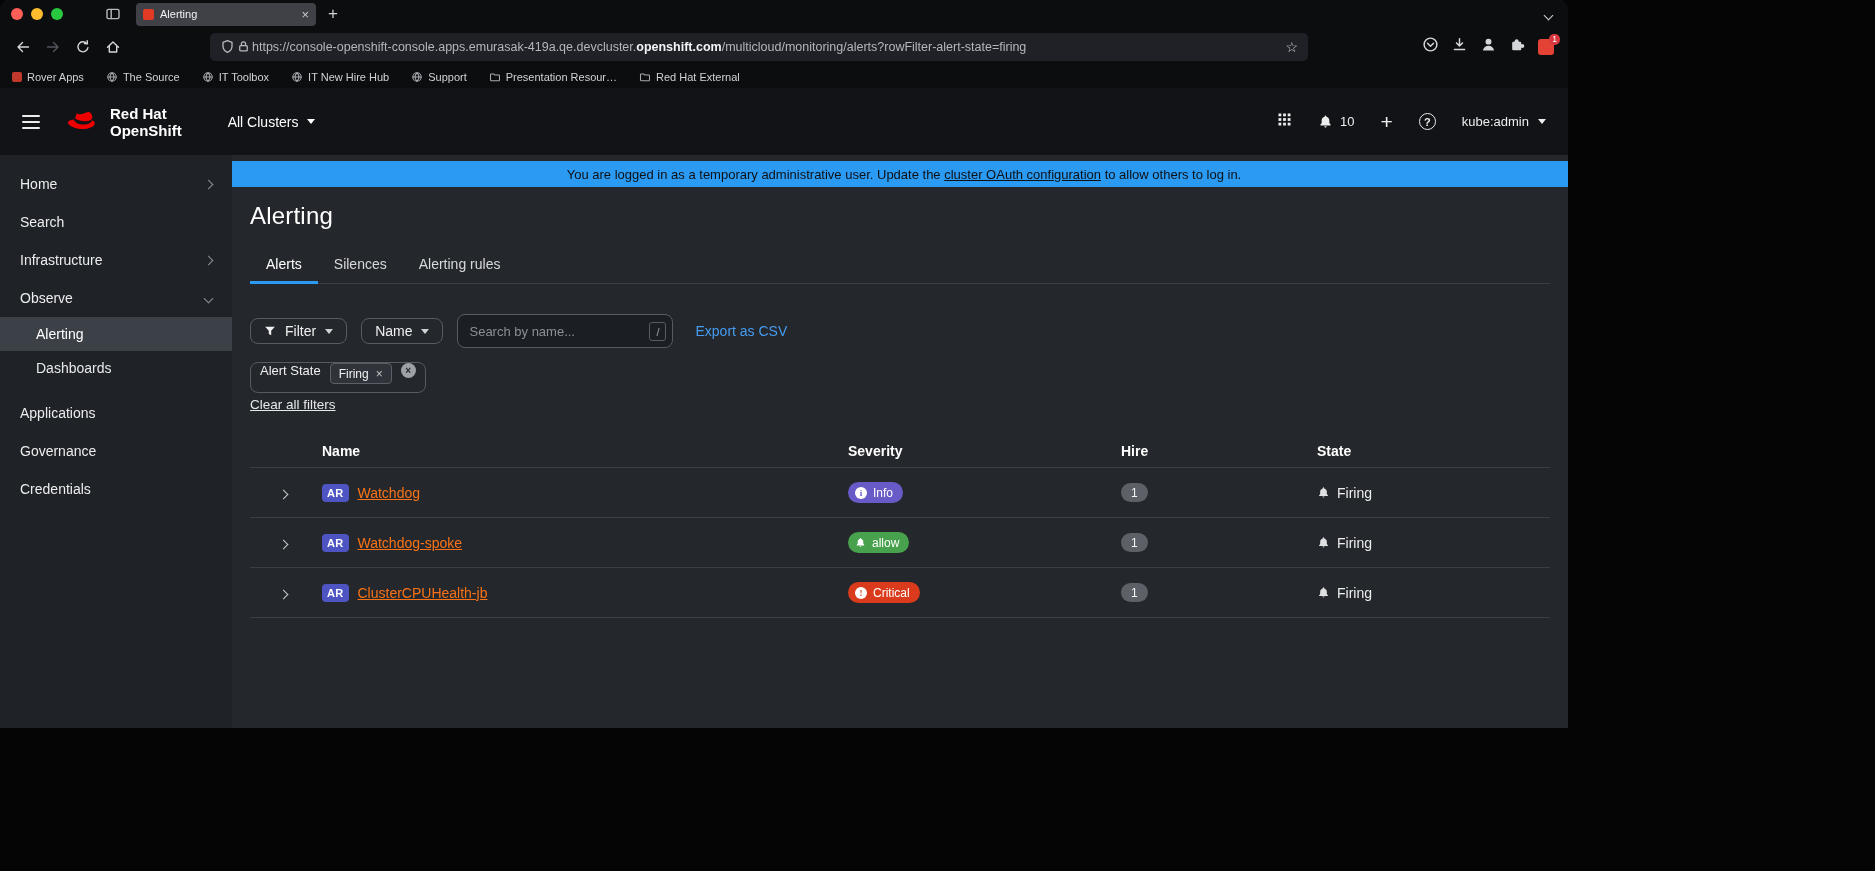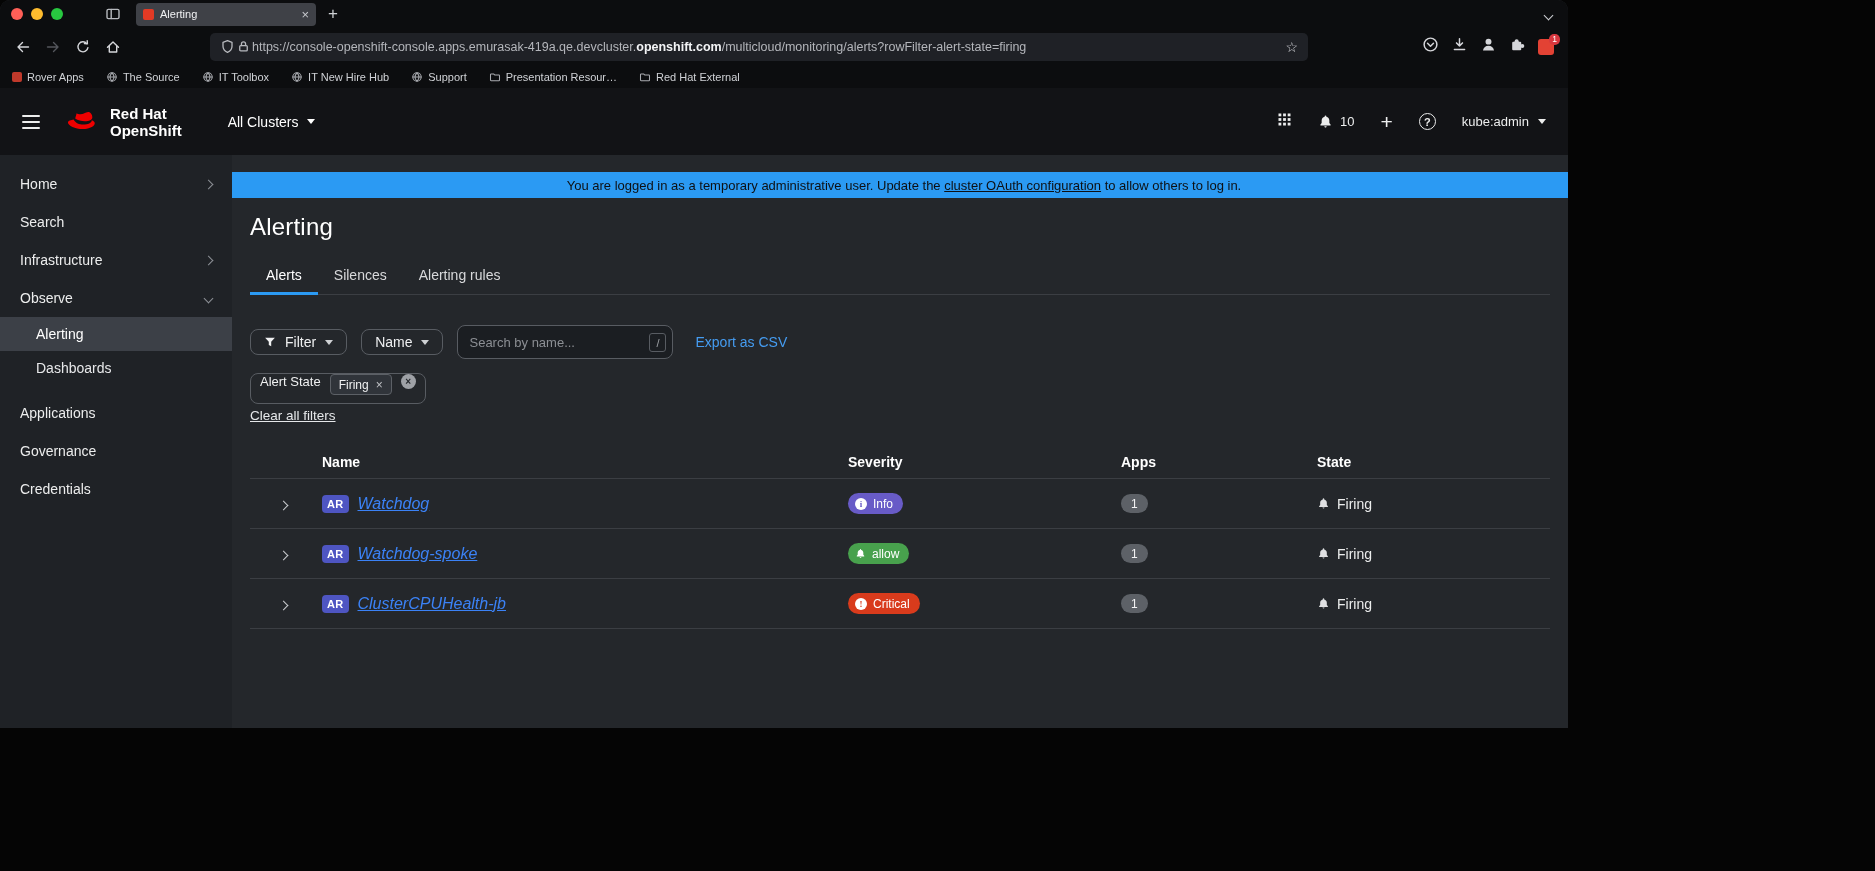--- a/index.html
+++ b/index.html
@@ -60,21 +60,21 @@
   
   .bodyrow { display:flex; height:573px; }
   .sidenav { width:232px; flex:none; background:#1f2226; padding-top:10px; }
   .nav-item { height:38px; display:flex; align-items:center; justify-content:space-between; padding:0 20px; color:#eceded; font-size:14px; }
   .nav-item .chev { color:#8d9096; }
   .nav-sub { height:34px; display:flex; align-items:center; padding-left:36px; color:#e7e8ea; font-size:14px; }
   .nav-sub.selected { background:#3c4047; color:#fff; }
   .gap-top { margin-top:9px; }
 
   .content { flex:1; background:#24272b; display:flex; flex-direction:column; overflow:hidden; }
-  .banner { height:26px; margin-top:17px; background:#2b9af3; display:flex; align-items:center; justify-content:center; font-size:13px; color:#0e1013;padding-left:8px; }
+  .banner { height:26px; margin-top:6px; background:#2b9af3; display:flex; align-items:center; justify-content:center; font-size:13px; color:#0e1013;padding-left:8px; }
   .banner a { color:#0e1013; text-decoration:underline; }
   .main { padding:0 18px; }
   .page-title { margin-top:15px; font-size:24px; font-weight:500; color:#fff; letter-spacing:.2px; }
 
   .tabs { display:flex; margin-top:19px; border-bottom:1px solid #3b3e43; }
   .tab-item { padding:7px 16px 11px; font-size:14px; color:#d8d9db; position:relative; }
   .tab-item.active { color:#fff; }
   .tab-item.active::after { content:""; position:absolute; left:0; right:0; bottom:-1px; height:3px; background:#2b9af3; }
 
   .toolbar { display:flex; align-items:center; gap:14px; margin-top:30px; }
@@ -96,21 +96,21 @@
   .clear-filters { display:inline-block; margin-top:4px; font-size:13.5px; color:#e6e8ea; text-decoration:underline; }
 
   .alerts-table { margin-top:22px; }
   .tr { display:grid; grid-template-columns:72px 526px 273px 196px 1fr; align-items:center; }
   .thead { height:32px; font-size:14px; font-weight:700; color:#fff; }
   .row { height:50px; border-top:1px solid #3b3e43; }
   .table-end { border-top:1px solid #3b3e43; }
   .cell-expand { padding-left:30px; color:#cbcdd1; }
   .cell-name { display:flex; align-items:center; gap:9px; }
   .res-badge { background:#4e55c2; color:#fff; font-size:11px; font-weight:700; border-radius:4px; padding:3px 5px; letter-spacing:.3px; }
-  .alert-link { font-size:16px; color:#3b82f6; text-decoration:underline;font-style:italic; }
+  .alert-link { font-size:14px; color:#f97316; text-decoration:underline; }
   .sev { display:inline-flex; align-items:center; gap:6px; height:21px; border-radius:11px; padding:0 10px 0 7px; font-size:12px; color:#fff; }
   .sev-info { background:#685bc7; }
   .sev-warn { background:#48a14d; }
   .sev-critical { background:#d93b1c; }
   .sev-disc { width:12px; height:12px; border-radius:50%; background:#fff; display:flex; align-items:center; justify-content:center; font-size:9px; font-weight:700; font-family:"Liberation Serif", serif; }
   .sev-info .sev-disc { color:#685bc7; }
   .sev-critical .sev-disc { color:#d93b1c; }
   .count-badge { display:inline-block; background:#5d6167; color:#f4f4f5; border-radius:10px; padding:2.5px 10px; font-size:12px; }
   .cell-state { display:flex; align-items:center; gap:7px; color:#eceded; font-size:14px; }
   .cell-state svg { color:#dfe0e2; }
@@ -391,21 +391,21 @@
           </div>
         </div>
 
         <a href="#" class="clear-filters">Clear all filters</a>
 
         <div class="alerts-table">
           <div class="tr thead">
             <span></span>
             <span>Name</span>
             <span>Severity</span>
-            <span>Apps</span>
+            <span>Hire</span>
             <span>State</span>
           </div>
 
           <div class="tr row">
             <span class="cell-expand"><span class="chev chev-right"></span></span>
             <span class="cell-name">
                 <span class="res-badge">AR</span>
                 <a href="#" class="alert-link">Watchdog</a>
               </span>
             <span><span class="sev sev-info">

